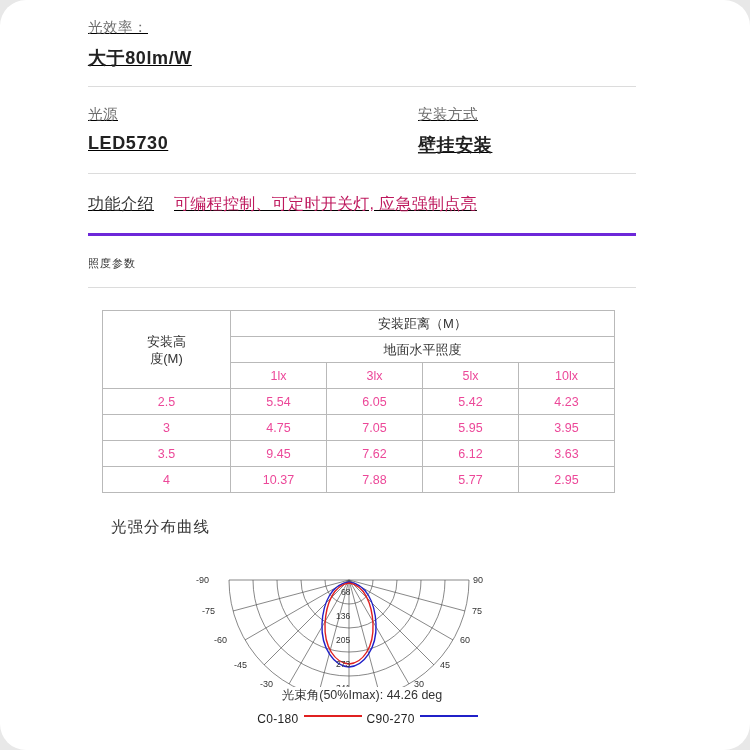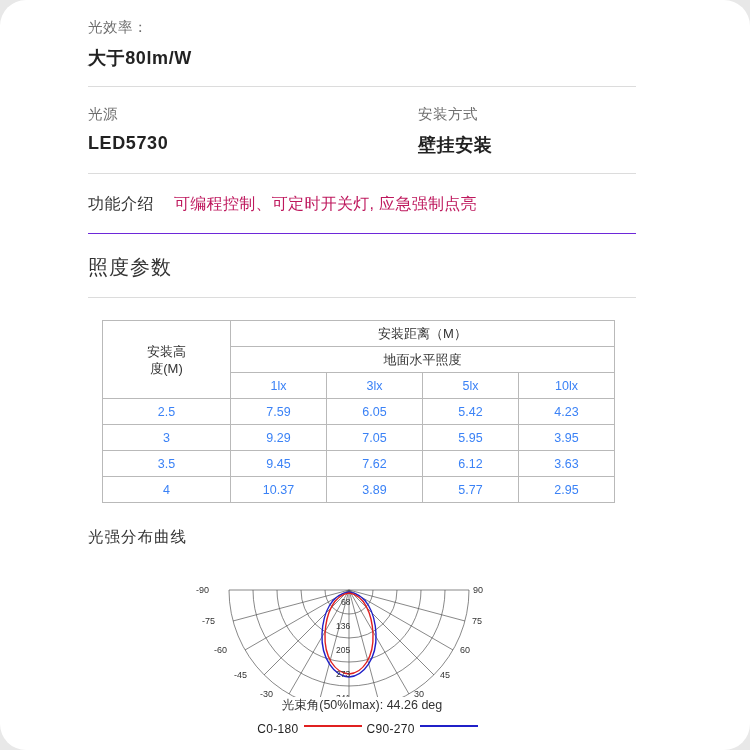--- a/index.html
+++ b/index.html
@@ -33,20 +33,21 @@
 
   
   .spec-row {
     display: flex;
     padding: 18px 0 16px 0;
     border-bottom: 1px solid #dcdcdc;
   }
   .spec-col {
     width: 50%;
     box-sizing: border-box;
+    text-decoration: underline;
   }
   .spec-col.right {
     padding-left: 56px;
   }
   .spec-label {
     font-size: 14.5px;
     color: #6e6e6e;
     letter-spacing: 0.5px;
     margin-bottom: 9px;
   }
@@ -55,49 +56,51 @@
     font-weight: bold;
     color: #222222;
     letter-spacing: 0.6px;
   }
 
   
   .func-row {
     display: flex;
     align-items: center;
     padding: 20px 0 18px 0;
-    border-bottom: 1px solid #6d28d9;
+    border-bottom: 3px solid #6d28d9;
+    text-decoration: underline;
   }
   .func-label {
     font-size: 16px;
     color: #333333;
     letter-spacing: 0.5px;
     margin-right: 20px;
     white-space: nowrap;
   }
   .func-text {
     font-size: 16px;
     color: #be185d;
     letter-spacing: 0.3px;
   }
 
   
   .section-title {
     padding: 20px 0 16px 0;
-    font-size: 20px;
+    font-size: 11px;
     color: #333333;
     letter-spacing: 1px;
     border-bottom: 1px solid #dcdcdc;
   }
   .section-title-plain {
     padding: 24px 0 14px 0;
     font-size: 15.5px;
     color: #333333;
     letter-spacing: 1px;
     font-weight: normal;
+    margin-left: 23px;
   }
 
   
   .table-wrap {
     margin-top: 22px;
     padding-left: 14px;
   }
   table.illum {
     border-collapse: collapse;
     width: 512px;
@@ -115,21 +118,21 @@
   }
   td.head-cn {
     font-size: 13.5px;
     line-height: 17px;
   }
   td.span-title {
     font-size: 13.5px;
   }
   table.illum td.data {
     font-size: 12.5px;
-    color: #3b82f6;
+    color: #ec4899;
   }
 
   
   .chart-area {
     position: relative;
     margin-top: 10px;
     height: 190px;
   }
   .chart-svg-holder {
     position: absolute;
@@ -239,43 +242,43 @@
           </tr>
           <tr>
             <td class="data">1lx</td>
             <td class="data">3lx</td>
             <td class="data">5lx</td>
             <td class="data">10lx</td>
           </tr>
 
           <tr>
             <td class="data">2.5</td>
-            <td class="data">7.59</td>
+            <td class="data">5.54</td>
             <td class="data">6.05</td>
             <td class="data">5.42</td>
             <td class="data">4.23</td>
           </tr>
           <tr>
             <td class="data">3</td>
-            <td class="data">9.29</td>
+            <td class="data">4.75</td>
             <td class="data">7.05</td>
             <td class="data">5.95</td>
             <td class="data">3.95</td>
           </tr>
           <tr>
             <td class="data">3.5</td>
             <td class="data">9.45</td>
             <td class="data">7.62</td>
             <td class="data">6.12</td>
             <td class="data">3.63</td>
           </tr>
           <tr>
             <td class="data">4</td>
             <td class="data">10.37</td>
-            <td class="data">3.89</td>
+            <td class="data">7.88</td>
             <td class="data">5.77</td>
             <td class="data">2.95</td>
           </tr>
         </tbody>
       </table>
     </div>
 
     <div class="section-title-plain">光强分布曲线</div>
 
     <div class="chart-area">

